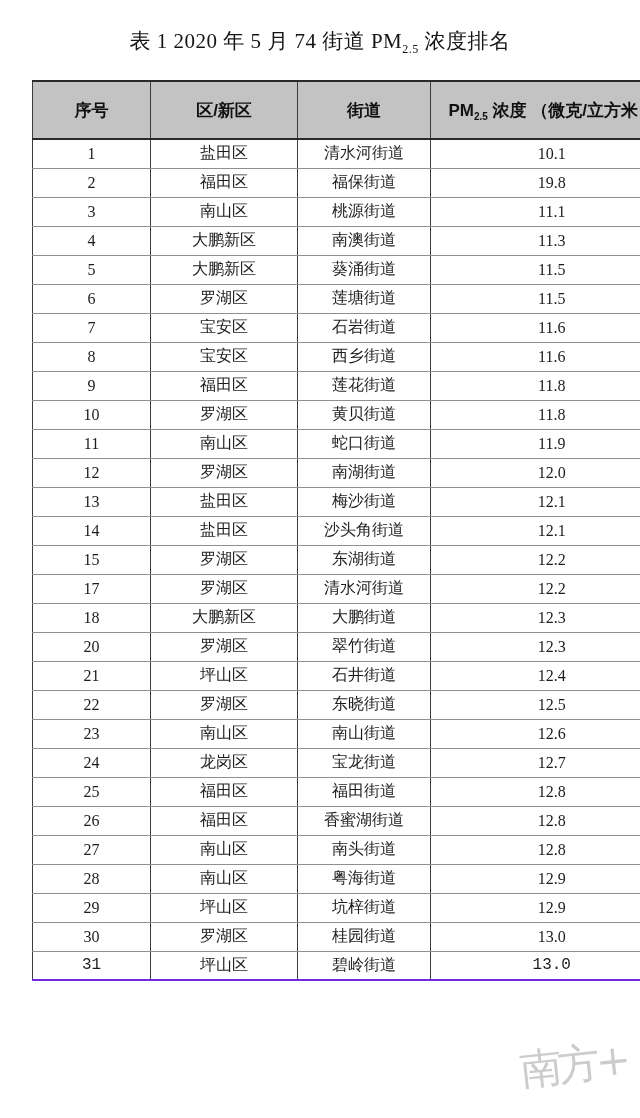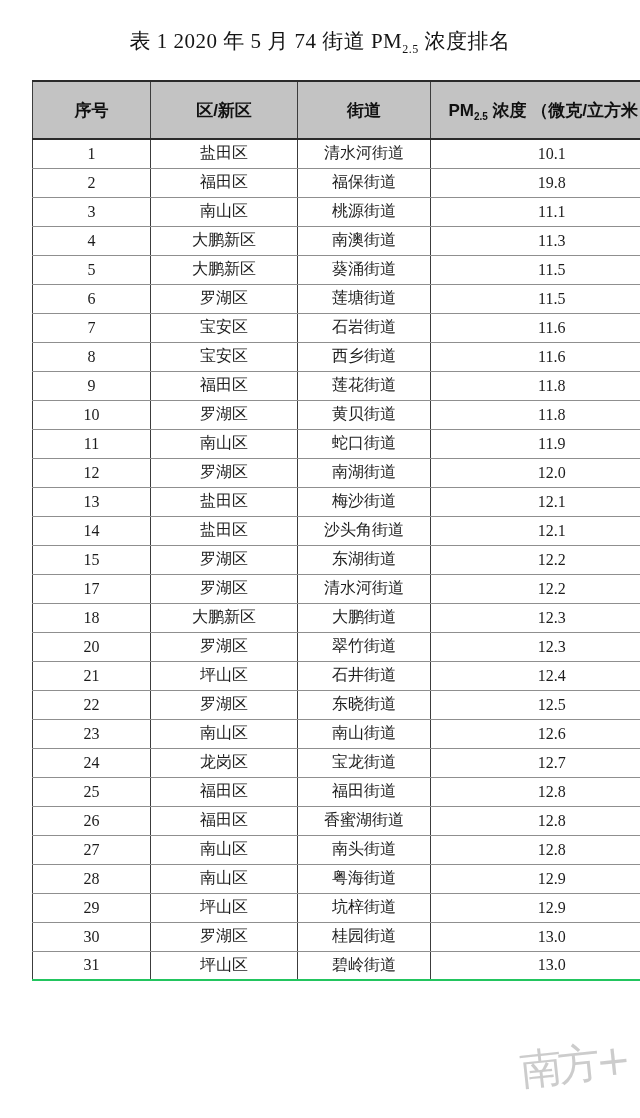--- a/index.html
+++ b/index.html
@@ -63,21 +63,21 @@
   th sub { font-size: 10px; line-height: 0; }
   th:first-child, td:first-child { border-left: 1px solid #3c3c3c; }
   th:last-child, td:last-child { border-right: none; }
   td {
     height: 29px;
     font-size: 16px;
     color: #1c1c1c;
     border-bottom: 1px solid #8f8f8f;
     border-right: 1px solid #3c3c3c;
   }
-  tbody tr:last-child td { border-bottom: 2px solid #22c55e; }
+  tbody tr:last-child td { border-bottom: 2px solid #6d28d9; font-family: Liberation Mono, monospace; }
   .watermark {
     position: absolute;
     left: 520px; top: 1036px;
     width: 110px;
     font-family: "DejaVu Serif", serif;
     font-size: 42px;
     line-height: 1.4;
     color: #c7c7c7;
     transform: rotate(-6deg);
     letter-spacing: -4px;

